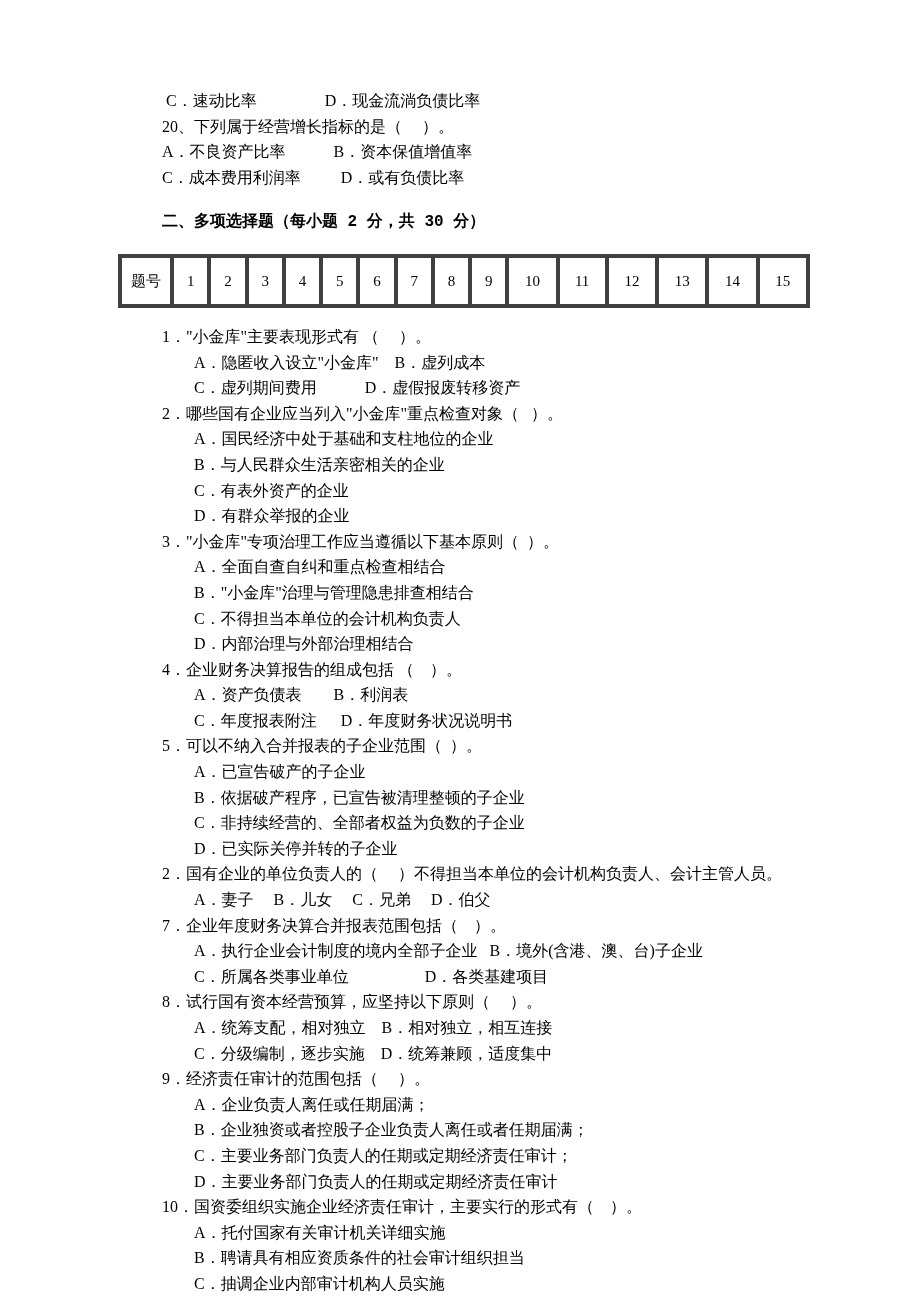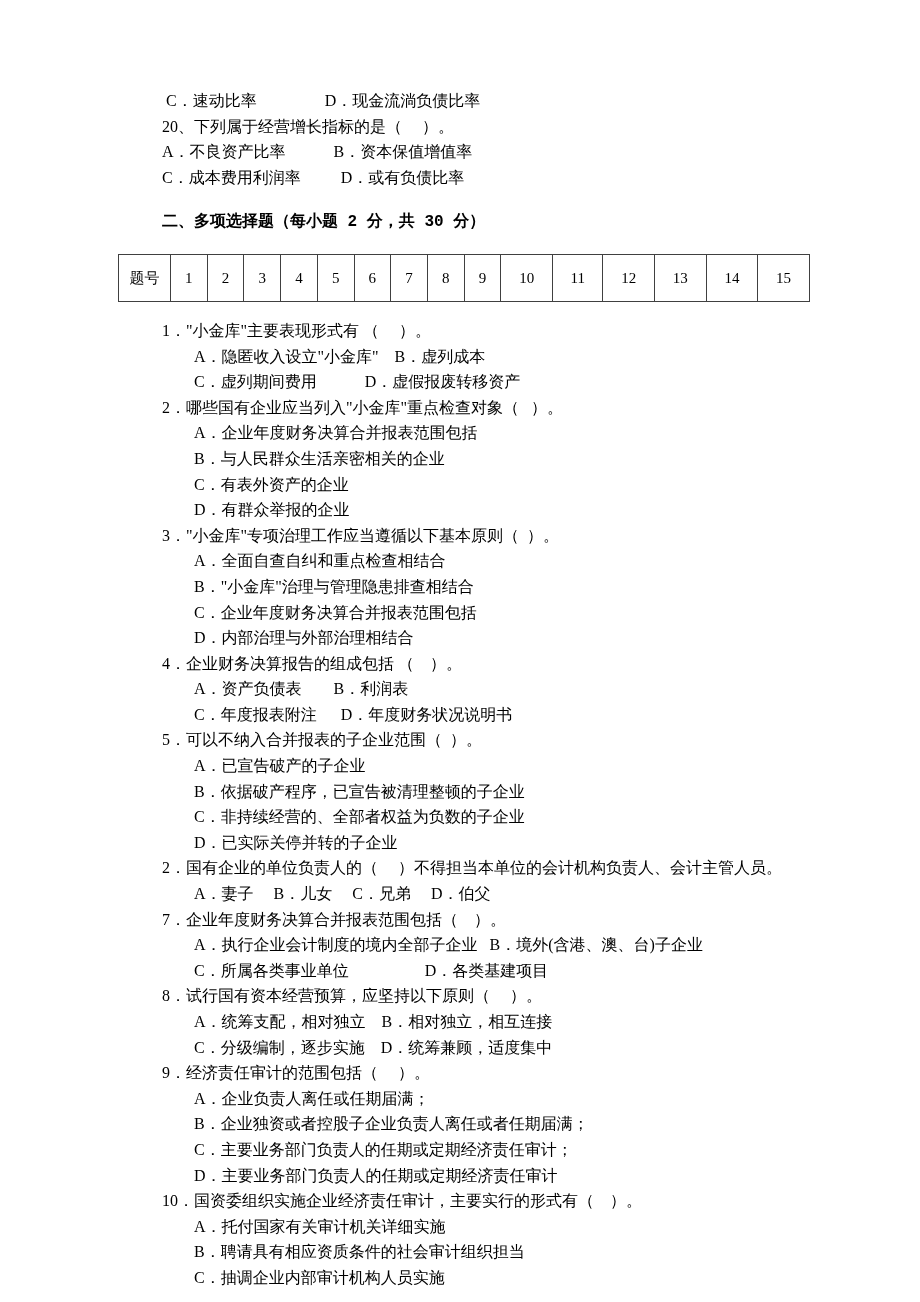--- a/index.html
+++ b/index.html
@@ -15,21 +15,21 @@
     }
     .row { white-space: pre; margin-left: 44px; }
     .mt { margin-top: 20px; }
     .bold { font-weight: bold; font-family: Liberation Mono, monospace; }
     table {
       border-collapse: collapse;
       margin: 18px 0 16px 0;
       width: 100%;
     }
     th, td {
-      border: 1px solid #404040;
+      border: 4px solid #404040;
       padding: 11px 5px;
       text-align: center;
       font-weight: normal;
       font-size: 15px;
       height: 26px;
     }
     th:first-child, td.lbl { width: 52px; }
     .indent1 { padding-left: 32px; }
   </style>
 </head>
@@ -63,29 +63,29 @@
     <th>15</th>
   </tr>
 </tbody>
   </table>
 
 <div class="row">1．"小金库"主要表现形式有 （     ）。</div>
 <div class="row indent1">A．隐匿收入设立"小金库"    B．虚列成本</div>
 <div class="row indent1">C．虚列期间费用            D．虚假报废转移资产</div>
 
 <div class="row">2．哪些国有企业应当列入"小金库"重点检查对象（   ）。</div>
-<div class="row indent1">A．企业年度财务决算合并报表范围包括</div>
+<div class="row indent1">A．国民经济中处于基础和支柱地位的企业</div>
 <div class="row indent1">B．与人民群众生活亲密相关的企业</div>
 <div class="row indent1">C．有表外资产的企业</div>
 <div class="row indent1">D．有群众举报的企业</div>
 
 <div class="row">3．"小金库"专项治理工作应当遵循以下基本原则（  ）。</div>
 <div class="row indent1">A．全面自查自纠和重点检查相结合</div>
 <div class="row indent1">B．"小金库"治理与管理隐患排查相结合</div>
-<div class="row indent1">C．企业年度财务决算合并报表范围包括</div>
+<div class="row indent1">C．不得担当本单位的会计机构负责人</div>
 <div class="row indent1">D．内部治理与外部治理相结合</div>
 
 <div class="row">4．企业财务决算报告的组成包括 （    ）。</div>
 <div class="row indent1">A．资产负债表        B．利润表</div>
 <div class="row indent1">C．年度报表附注      D．年度财务状况说明书</div>
 
 <div class="row">5．可以不纳入合并报表的子企业范围（  ）。</div>
 <div class="row indent1">A．已宣告破产的子企业</div>
 <div class="row indent1">B．依据破产程序，已宣告被清理整顿的子企业</div>
 <div class="row indent1">C．非持续经营的、全部者权益为负数的子企业</div>

